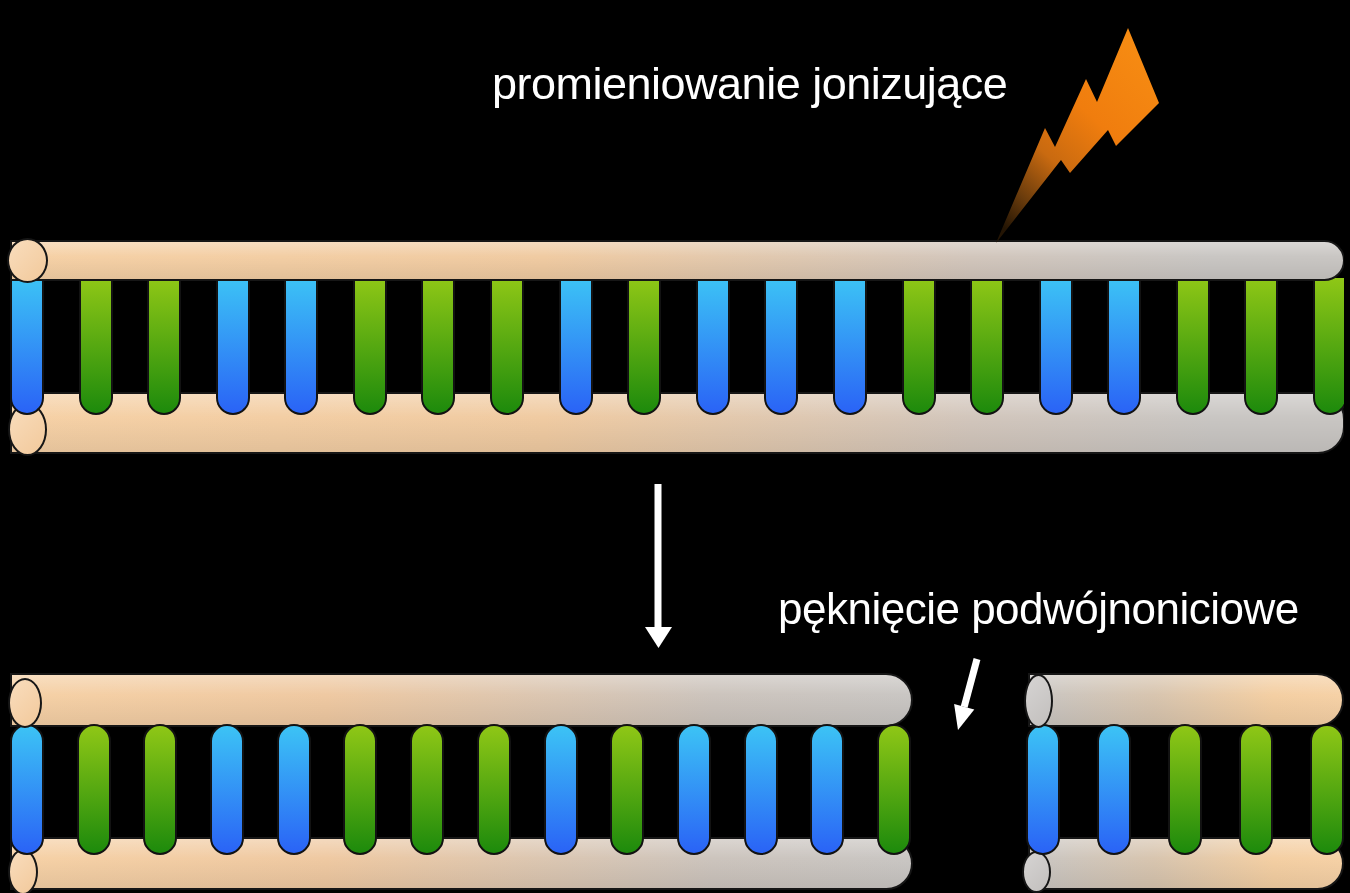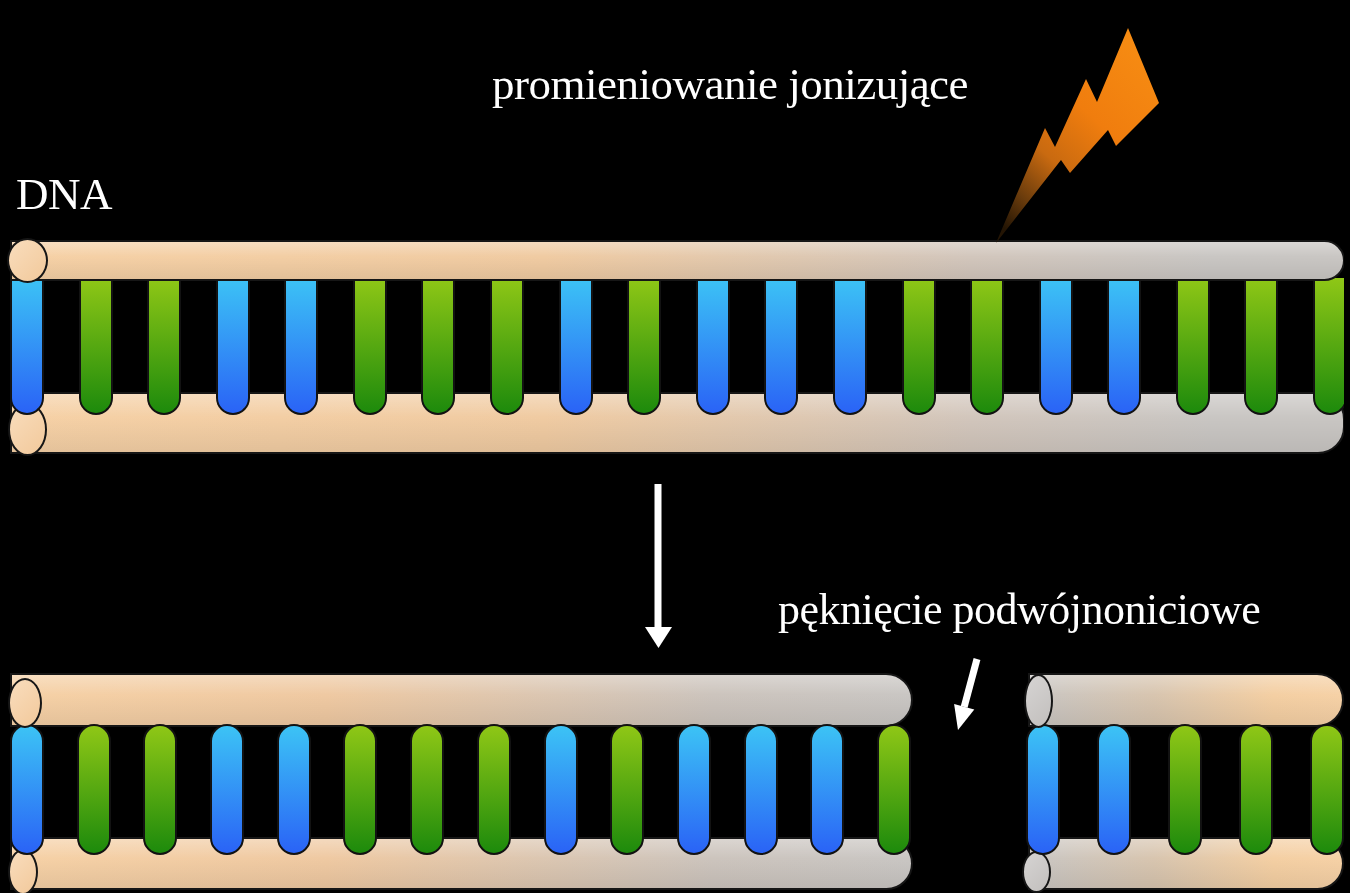--- a/index.html
+++ b/index.html
@@ -9,21 +9,21 @@
     --base-blue-top:#3cc3f5;
     --base-blue-bottom:#2a63f6;
     --base-green-top:#8fc716;
     --base-green-bottom:#1d8a0c;
     --text:#ffffff;
     --arrow:#ffffff;
   }
   html,body{margin:0;padding:0;background:#000;}
   .stage{
     position:relative;width:1344px;height:893px;background:var(--background);
-    overflow:hidden;font-family:Liberation Serif, serif;
+    overflow:hidden;font-family:Liberation Sans, sans-serif;
   }
   .label{position:absolute;color:var(--text);white-space:nowrap;z-index:7;letter-spacing:-0.5px;}
   .label-radiation{left:492px;top:58px;font-size:45px;}
   .label-dna{left:16px;top:168px;font-size:45px;}
   .label-break{left:738px;top:584px;font-size:44px;margin-left:40px;}
 
   .dna{position:absolute;inset:0;}
   .bar{position:absolute;border:2px solid #161616;box-sizing:border-box;}
   .round-right{border-radius:0 27px 27px 0;}
   .grad-peach-gray{
@@ -60,21 +60,20 @@
   .peg.green{background:linear-gradient(to bottom,var(--base-green-top),var(--base-green-bottom));}
 
   .icon-abs{position:absolute;z-index:6;}
 </style>
 </head>
 <body>
 
 <div class="stage">
 
   <div class="label label-radiation">promieniowanie jonizujące</div>
-  <div class="label label-dna">DNA</div>
   <div class="label label-break">pęknięcie podwójnoniciowe</div>
 
   <svg class="icon-abs" style="left:988px;top:22px" width="180" height="230" viewBox="0 0 180 230">
     <defs>
       <linearGradient id="boltGrad" x1="85%" y1="0%" x2="15%" y2="100%">
         <stop offset="0%" stop-color="#f78d13"></stop>
         <stop offset="40%" stop-color="#f07d0e"></stop>
         <stop offset="65%" stop-color="#c96a10"></stop>
         <stop offset="85%" stop-color="#6b3c0c"></stop>
         <stop offset="100%" stop-color="#241504"></stop>

